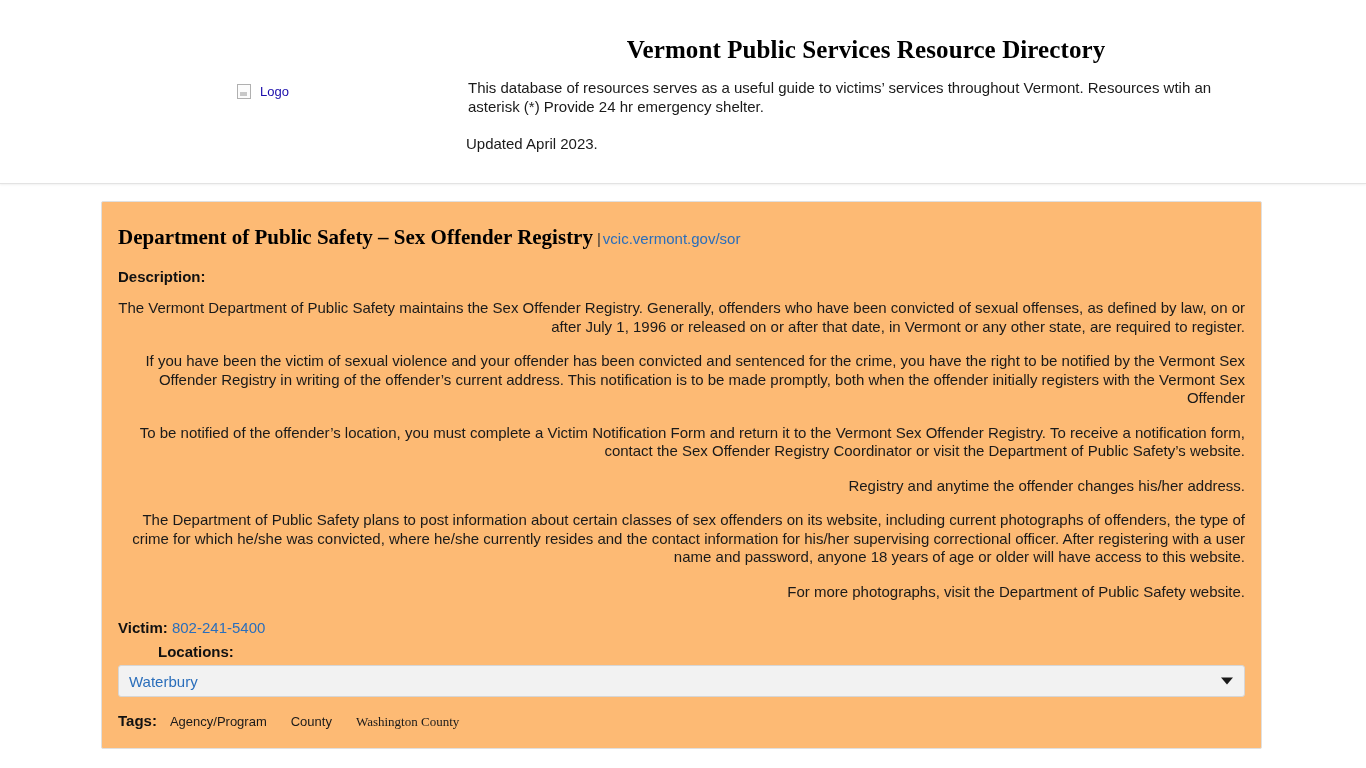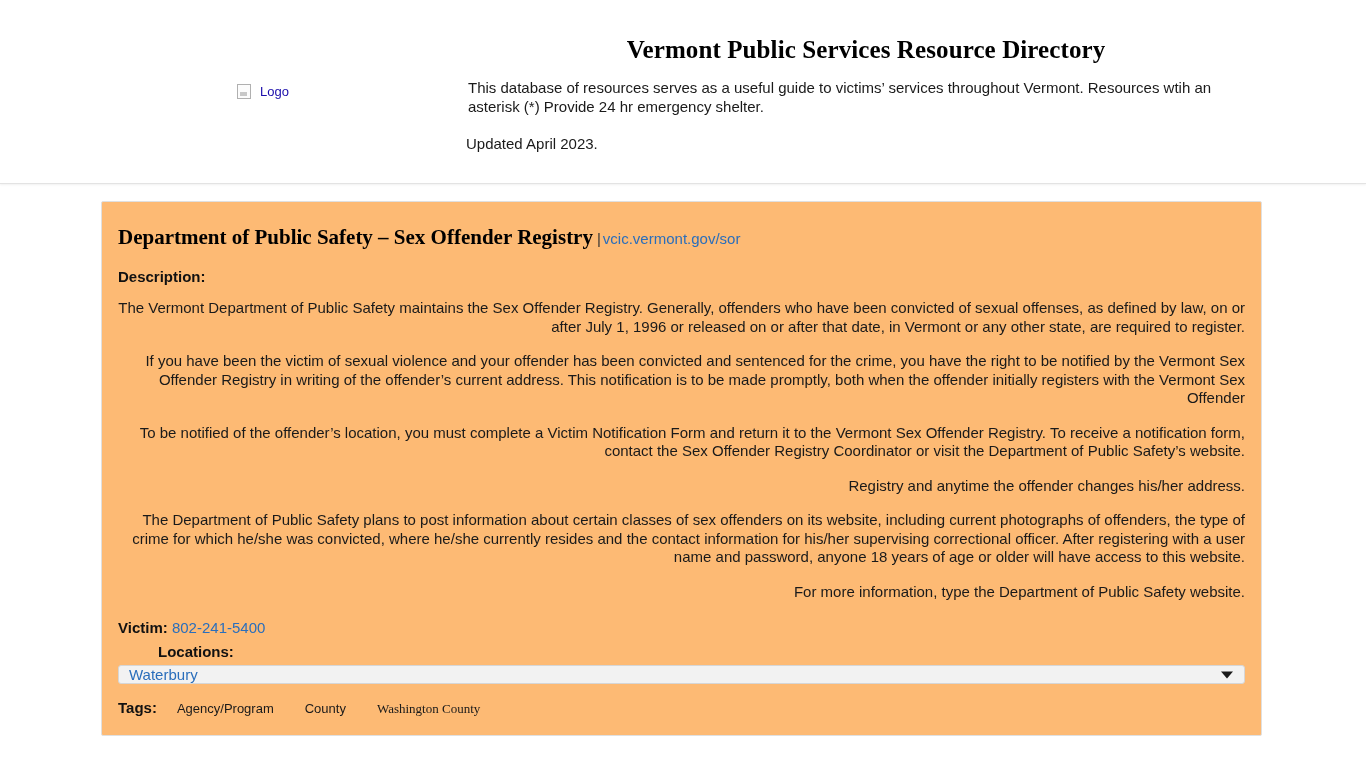--- a/index.html
+++ b/index.html
@@ -151,21 +151,21 @@
 
   .locations-label {
     margin-top: 4px;
     margin-bottom: 5px;
     display: block;
     margin-left: 40px;
   }
   .locations-select {
     width: 100%;
     box-sizing: border-box;
-    height: 19px;
+    height: 32px;
     border: 1px solid #d6d6d6;
     border-radius: 3px;
     background: #f2f2f2;
     display: flex;
     align-items: center;
     padding: 0 10px;
     position: relative;
   }
   .locations-value {
     color: #2a6ebb;
@@ -180,21 +180,21 @@
     height: 0;
     border-left: 6px solid transparent;
     border-right: 6px solid transparent;
     border-top: 7px solid #1a1a1a;
   }
 
   .tags-row {
     margin-top: 15px;
     display: flex;
     align-items: baseline;
-    gap: 7px;
+    gap: 0;
   }
   .tags-label {
     font-weight: bold;
     font-size: 15px;
     margin-right: 13px;
   }
   .tag {
     font-size: 13px;
     color: #1a1a1a;
     margin-right: 24px;
@@ -228,21 +228,21 @@
       <span>Department of Public Safety – Sex Offender Registry</span><span class="sep">|</span><a class="card-url" href="#">vcic.vermont.gov/sor</a>
     </div>
 
     <div class="desc-label label-bold">Description:</div>
 
     <p class="para">The Vermont Department of Public Safety maintains the Sex Offender Registry. Generally, offenders who have been convicted of sexual offenses, as defined by law, on or after July 1, 1996 or released on or after that date, in Vermont or any other state, are required to register.</p>
     <p class="para">If you have been the victim of sexual violence and your offender has been convicted and sentenced for the crime, you have the right to be notified by the Vermont Sex Offender Registry in writing of the offender’s current address. This notification is to be made promptly, both when the offender initially registers with the Vermont Sex Offender</p>
     <p class="para">To be notified of the offender’s location, you must complete a Victim Notification Form and return it to the Vermont Sex Offender Registry. To receive a notification form, contact the Sex Offender Registry Coordinator or visit the Department of Public Safety’s website.</p>
     <p class="para">Registry and anytime the offender changes his/her address.</p>
     <p class="para">The Department of Public Safety plans to post information about certain classes of sex offenders on its website, including current photographs of offenders, the type of crime for which he/she was convicted, where he/she currently resides and the contact information for his/her supervising correctional officer. After registering with a user name and password, anyone 18 years of age or older will have access to this website.</p>
-    <p class="para">For more information, type the Department of Public Safety website.</p>
+    <p class="para">For more photographs, visit the Department of Public Safety website.</p>
 
     <div class="contact-line" style="margin-top:16px;">
       <span class="label-bold">Victim:</span>
       <a href="#">802-241-5400</a>
     </div>
 
 
     <span class="label-bold locations-label">Locations:</span>
 
     <div class="locations-select">

